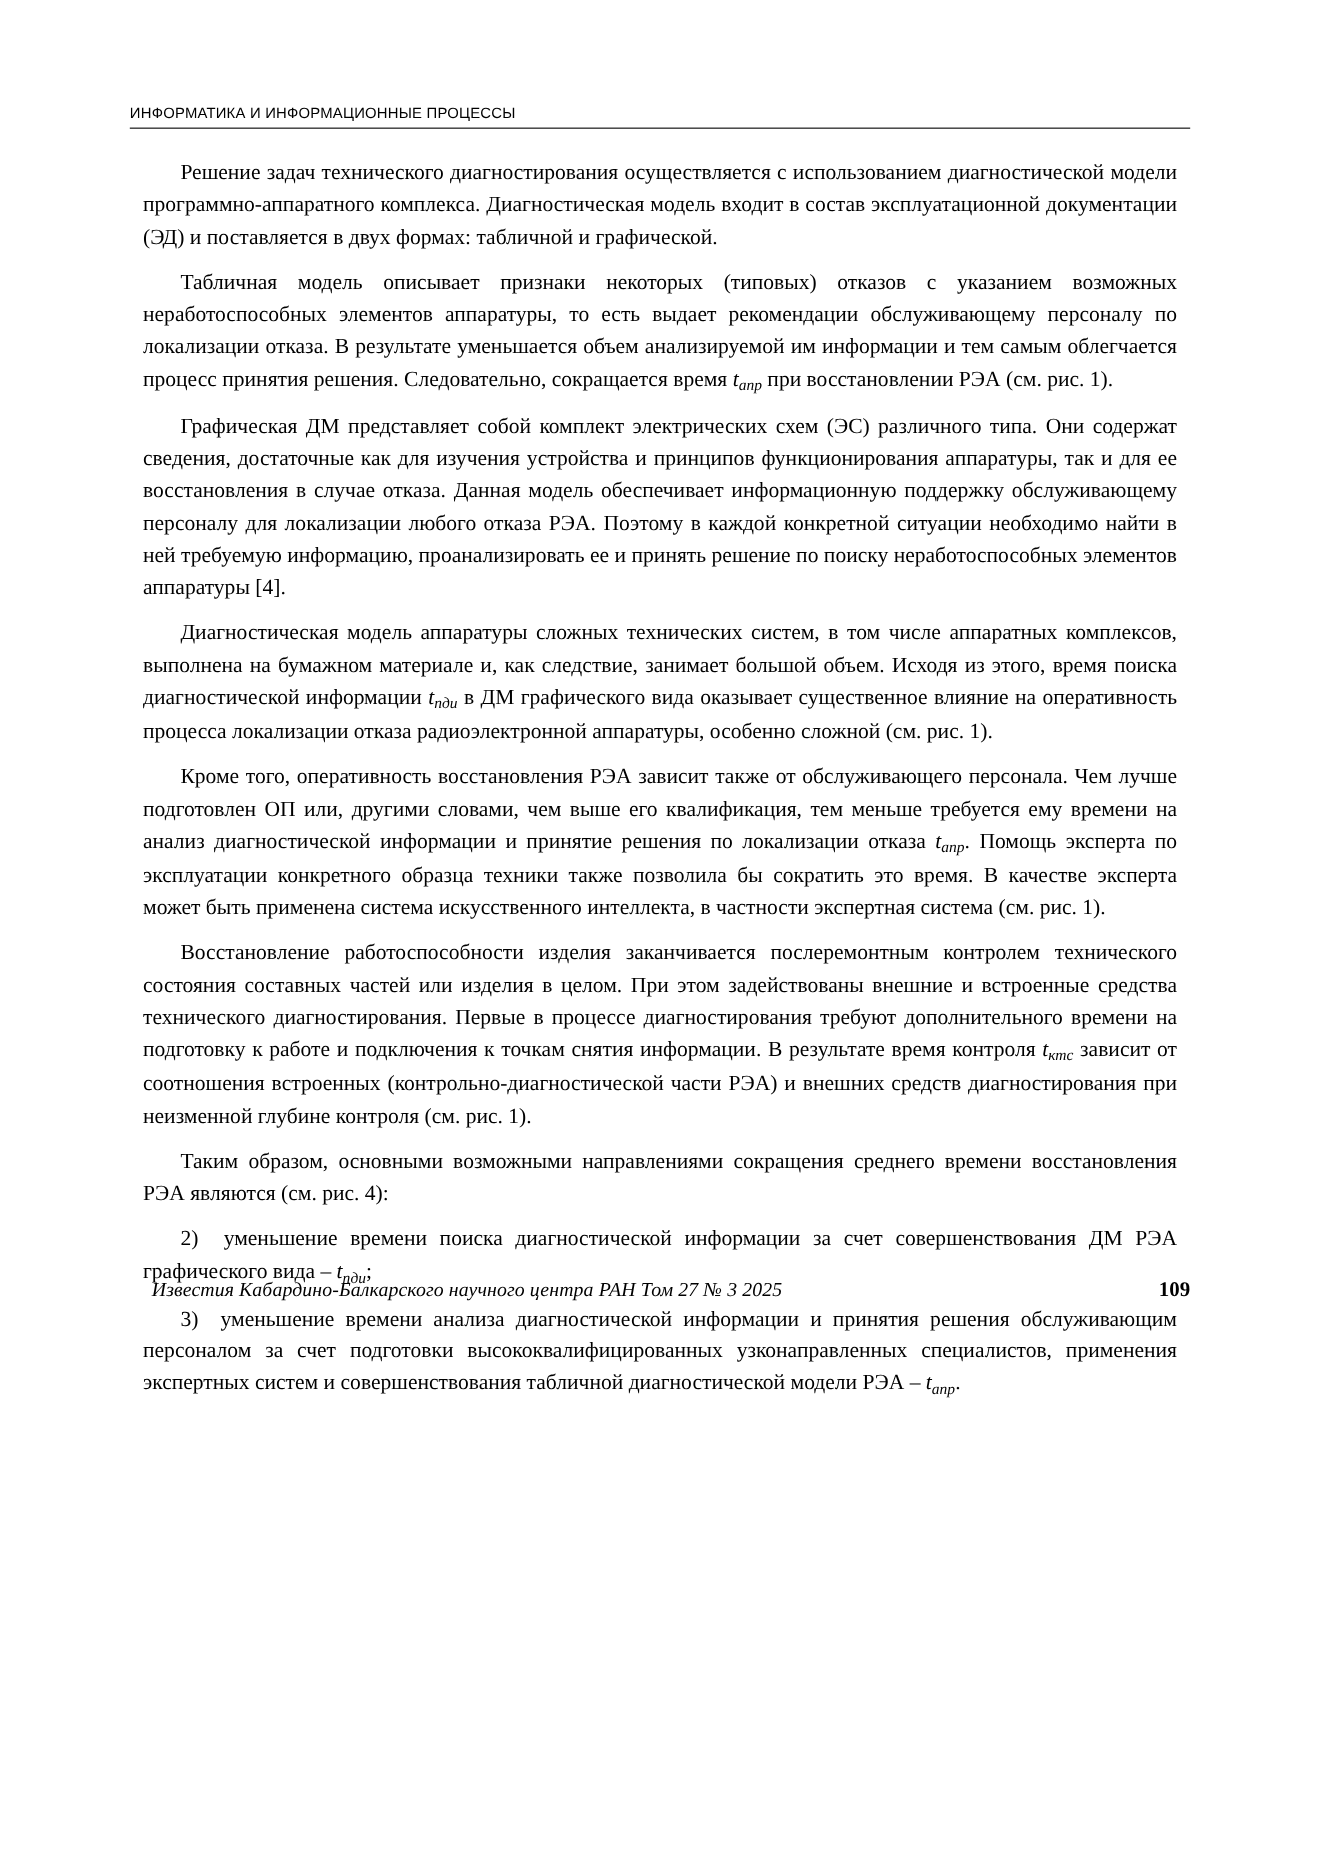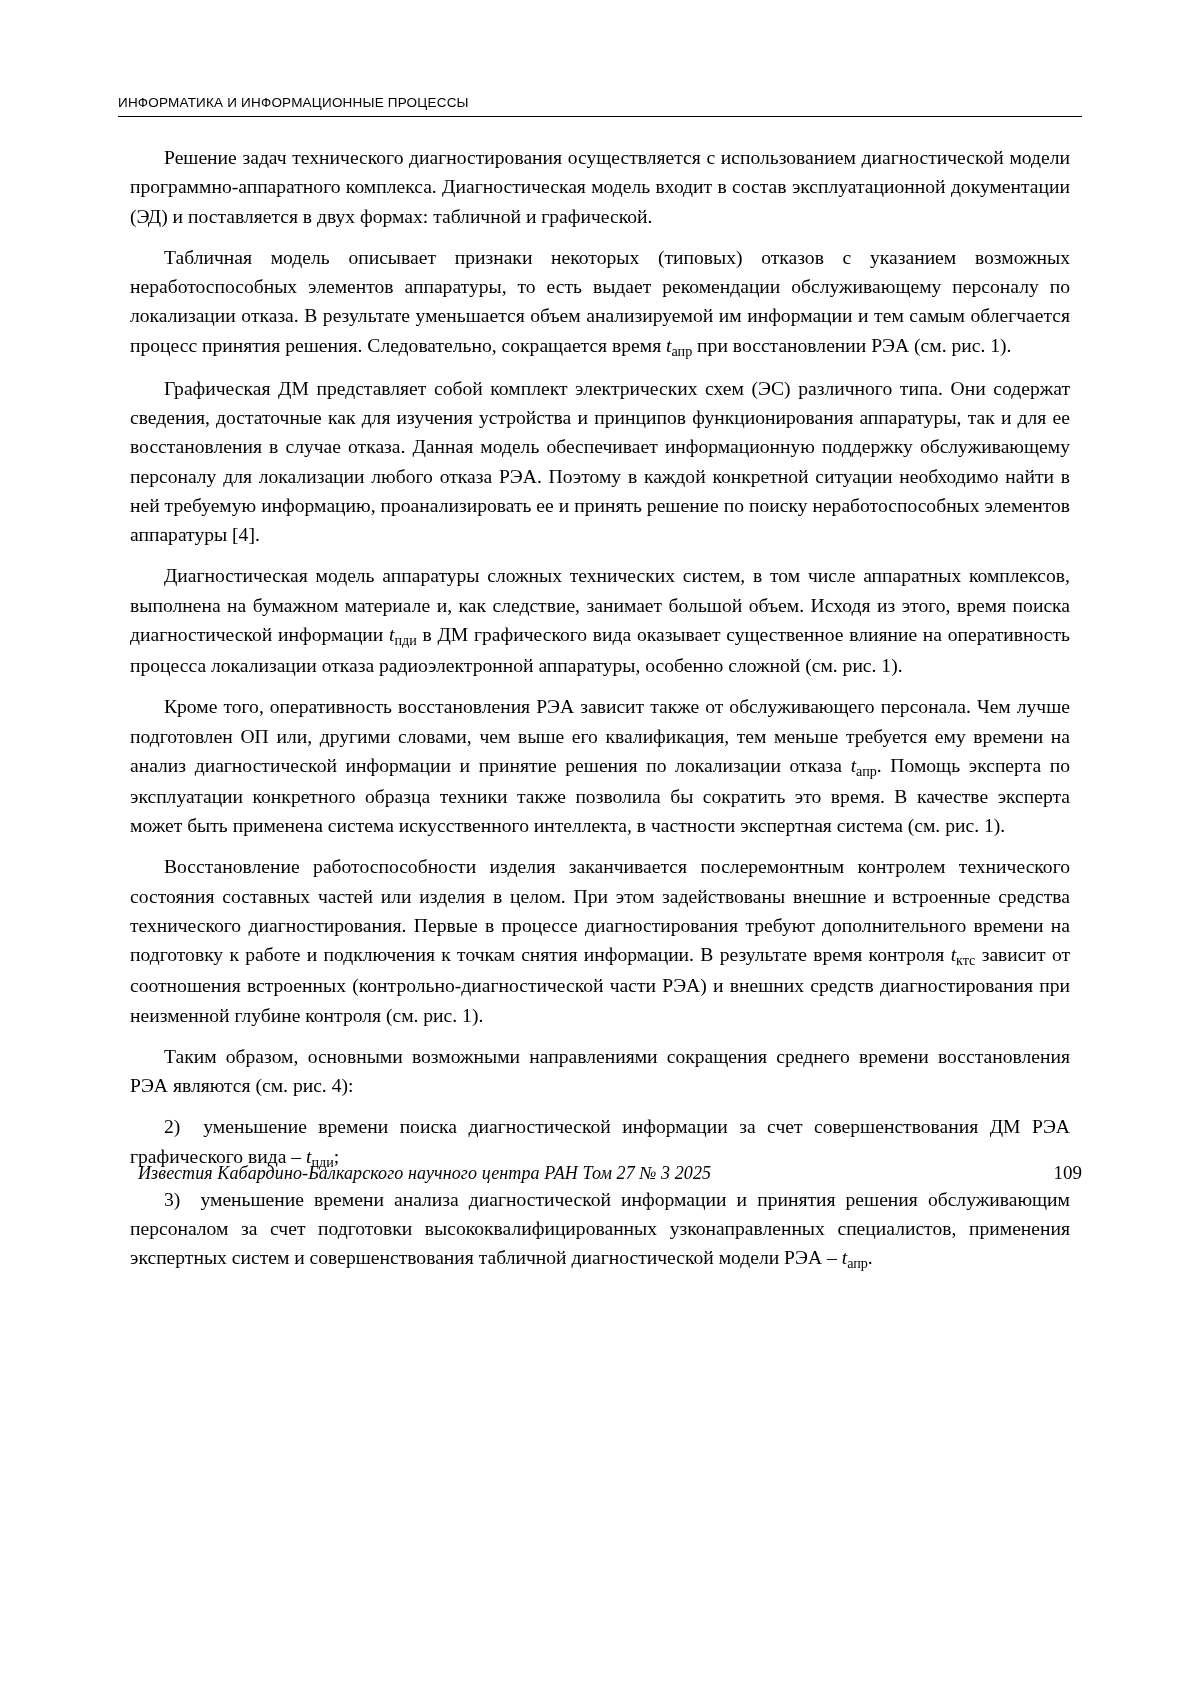--- a/index.html
+++ b/index.html
@@ -47,40 +47,42 @@
   }
   .body-text p + p {
     margin-top: 0px;
   }
   i, .it {
     font-style: italic;
   }
   .sub {
     font-size: 0.72em;
     vertical-align: -0.28em;
+    font-style: italic;
   }
   .footer {
     position: absolute;
     left: 118px;
     right: 118px;
     bottom: 88px;
     display: flex;
     align-items: baseline;
     justify-content: space-between;
     font-size: 18px;
     margin-left: 20px;
   }
   .footer-left {
     font-style: italic;
     font-family: "Liberation Serif", serif;
     letter-spacing: 0.1px;
   }
   .footer-right {
     font-family: "Liberation Serif", serif;
     font-size: 19px;
+    font-weight: bold;
   }
 </style>
 </head>
 <body>
 
 <div class="page">
 
   <div class="running-head">ИНФОРМАТИКА И ИНФОРМАЦИОННЫЕ ПРОЦЕССЫ</div>
   <div class="head-rule"></div>
 

